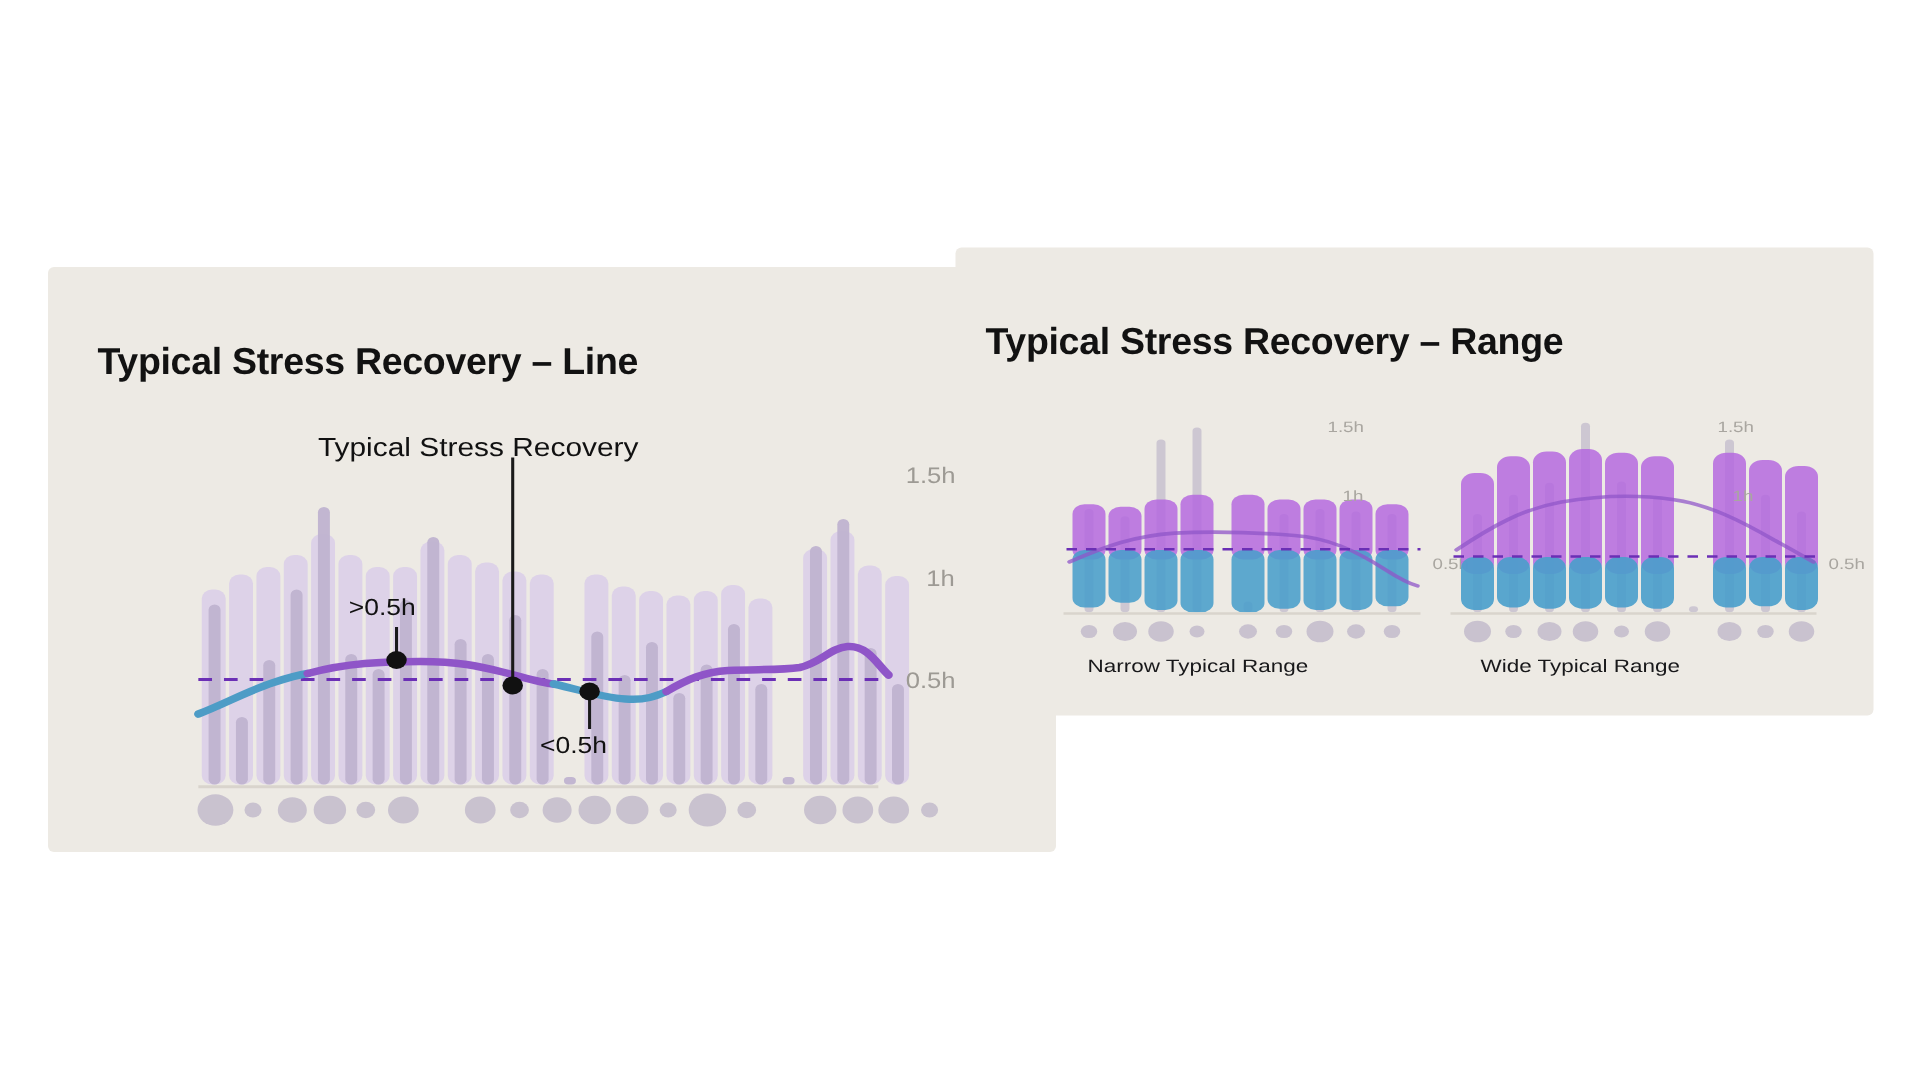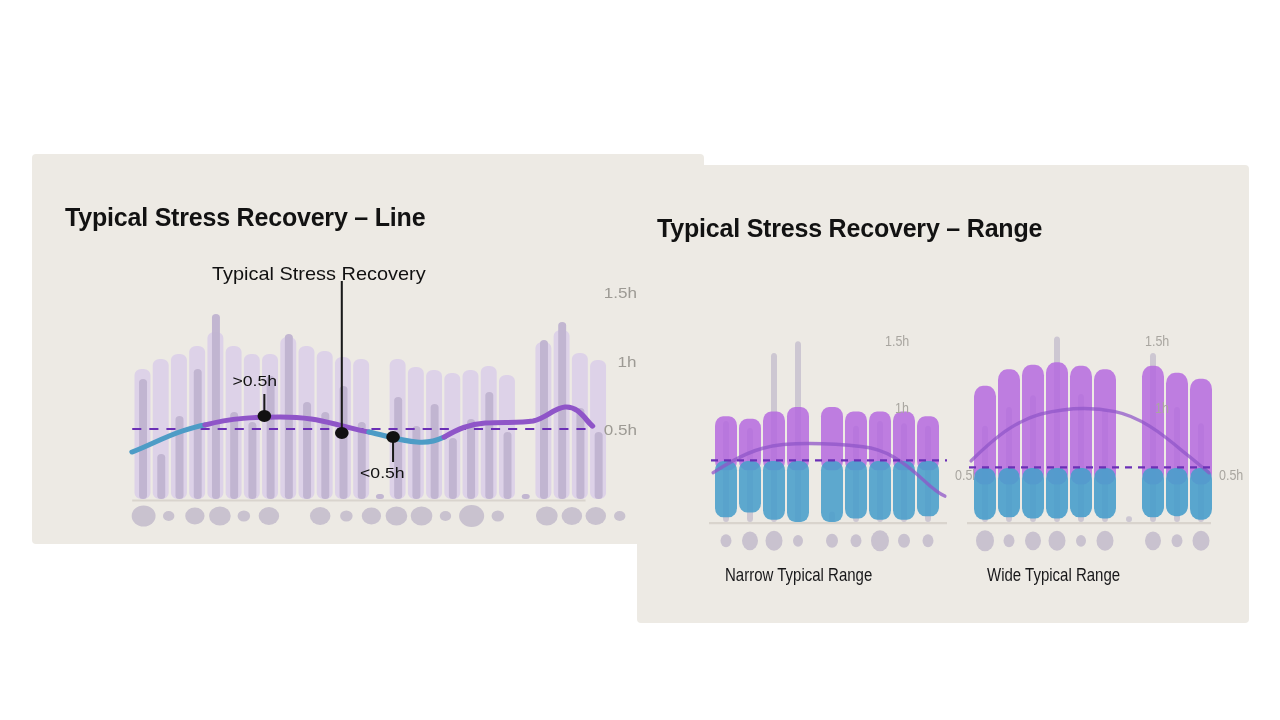--- a/index.html
+++ b/index.html
@@ -10,22 +10,22 @@
     overflow:hidden;
   }
   .stage{position:relative;width:1280px;height:720px;}
 
   .panel{
     position:absolute;
     background:#edeae4;
     border-radius:4px;
     overflow:hidden;
   }
-  #panel-line{left:32px;top:154px;width:672px;height:390px;}
-  #panel-range{left:637px;top:165px;width:612px;height:458px;}
+  #panel-line{left:32px;top:178px;width:672px;height:390px;}
+  #panel-range{left:637px;top:165px;width:612px;height:312px;}
 
   .panel-title{
     position:absolute;left:33px;top:28px;
     font-size:25px;font-weight:700;color:#121212;
     letter-spacing:-0.2px;white-space:nowrap;
   }
   #panel-range .panel-title{left:20px;}
 
   .chart-svg{position:absolute;left:0;top:0;width:100%;height:100%;}
 

